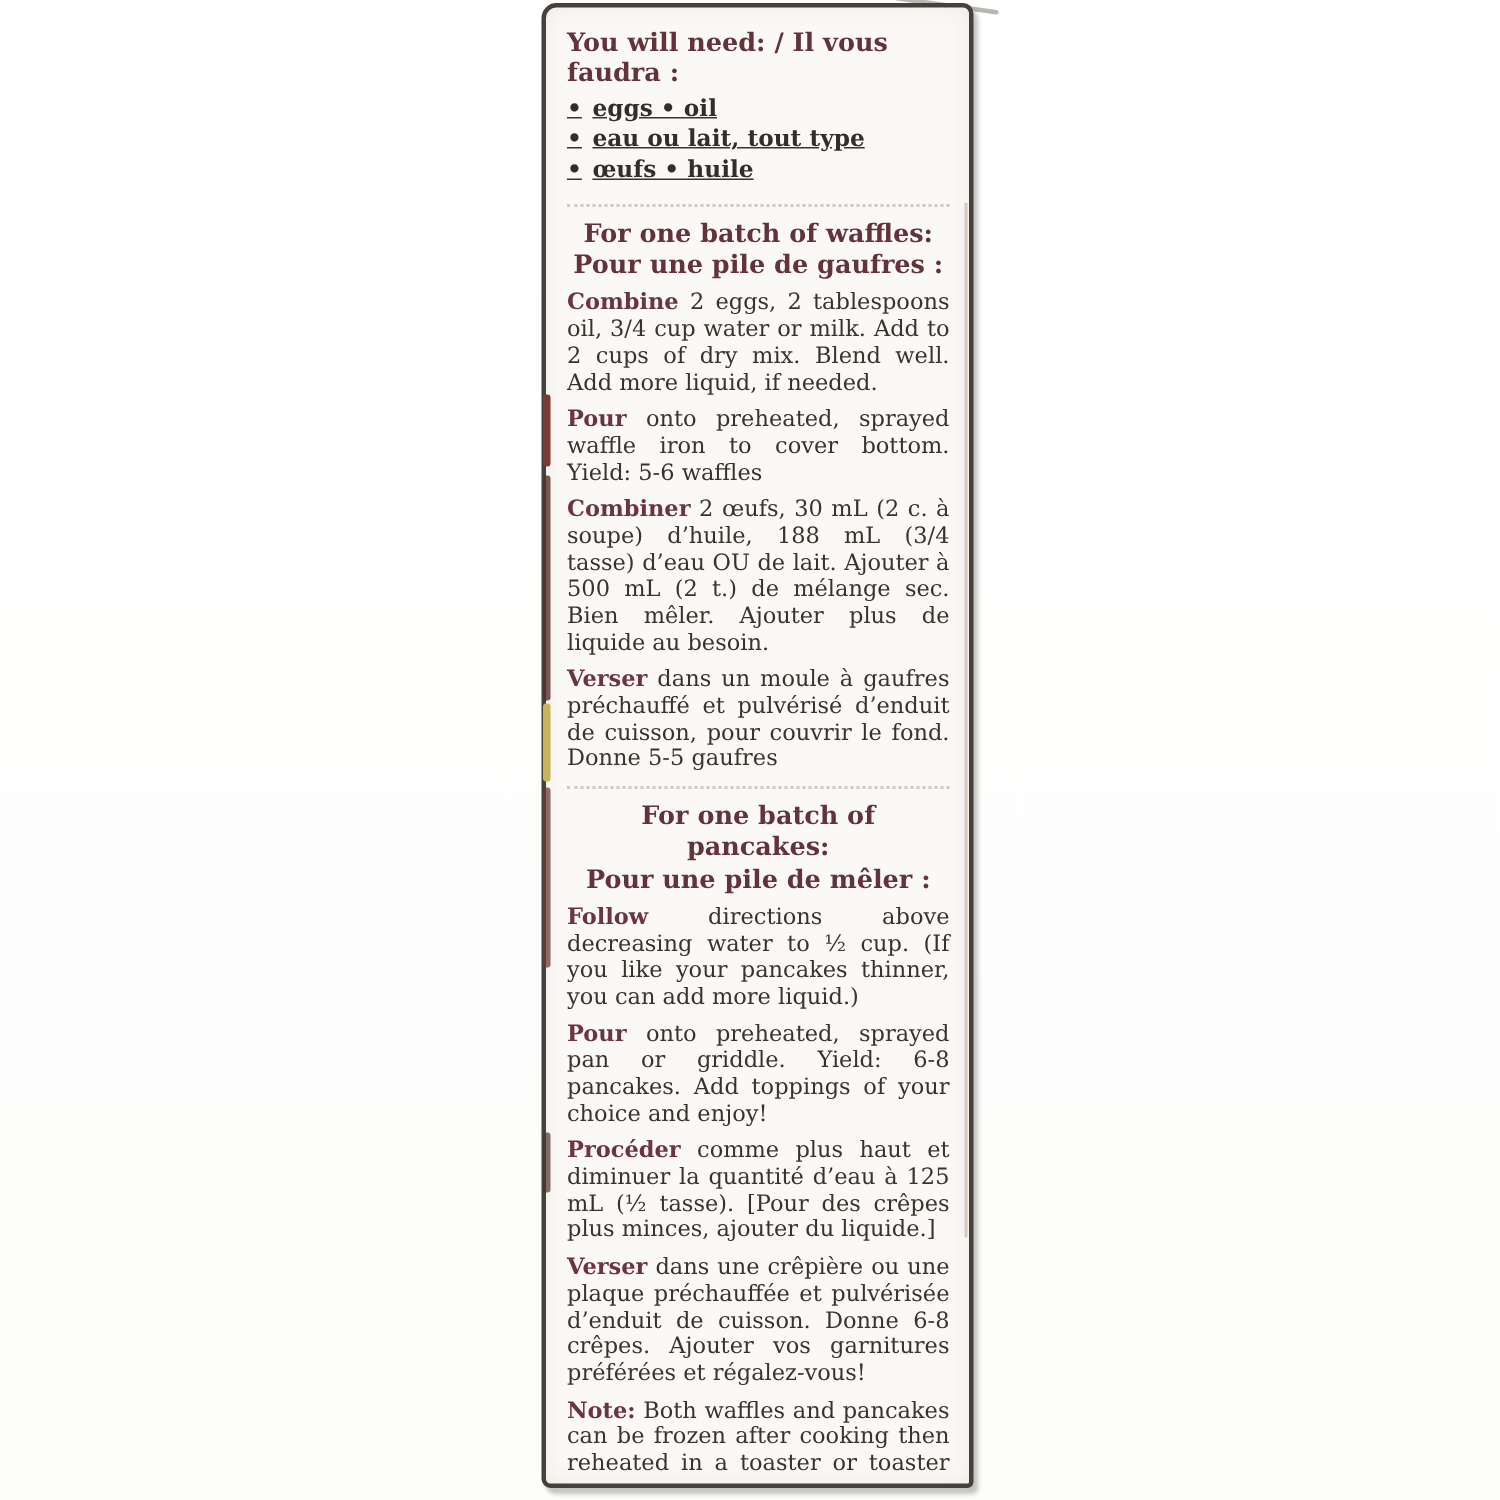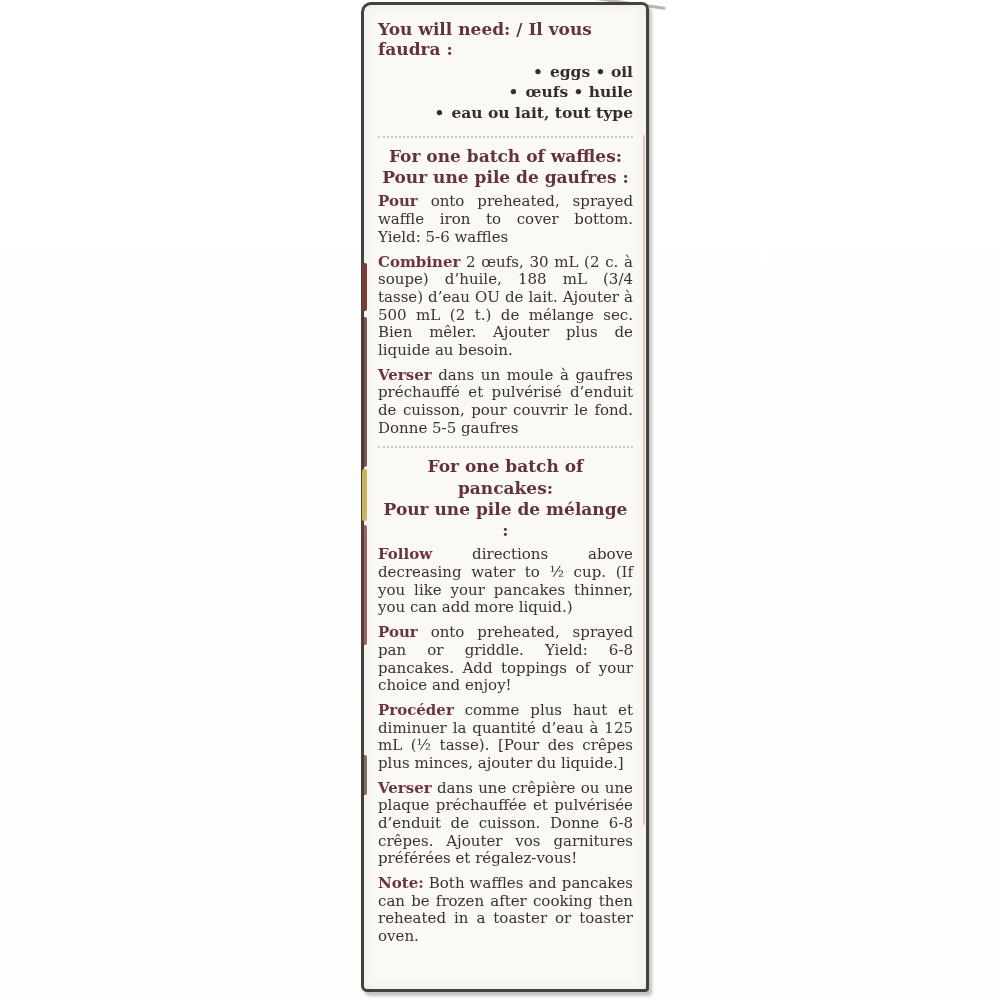--- a/index.html
+++ b/index.html
@@ -59,21 +59,22 @@
   .need-header {
     font-weight: bold;
     color: #63333c;
     font-size: 17px;
     margin-bottom: 4px;
     text-align: left;
   }
   ul.need-list {
     list-style: none;
     margin: 0 0 14px 0; padding: 0;
-    text-align: right;
+    text-align: left;
+    text-decoration: underline;
   }
   ul.need-list li {
     font-weight: bold;
     color: #342d29;
     font-size: 15.5px;
     margin: 2px 0;
   }
   ul.need-list .b { margin-right: 7px; }
   .dotted-sep {
     border-top: 2px dotted #cfc9c1;
@@ -110,37 +111,38 @@
     <div class="strip s4"></div>
     <div class="strip s5"></div>
     <div class="right-fold-shade"></div>
 
     <div class="content">
 
       <div class="need-header">You will need: / Il vous faudra :</div>
 
       <ul class="need-list">
         <li><span class="b">•</span><span>eggs • oil</span></li>
+        <li><span class="b">•</span><span>eau ou lait, tout type</span></li>
         <li><span class="b">•</span><span>œufs • huile</span></li>
-        <li><span class="b">•</span><span>eau ou lait, tout type</span></li>
       </ul>
 
       <div class="dotted-sep"></div>
 
       <div class="h-en">For one batch of waffles:</div>
       <div class="h-fr">Pour une pile de gaufres :</div>
 
+      <p class="para"><span class="lead">Combine</span> <span>2 eggs, 2 tablespoons oil, 3/4 cup water or milk. Add to 2 cups of dry mix. Blend well. Add more liquid, if needed.</span></p>
       <p class="para"><span class="lead">Pour</span> <span>onto preheated, sprayed waffle iron to cover bottom. Yield: 5-6 waffles</span></p>
       <p class="para"><span class="lead">Combiner</span> <span>2 œufs, 30 mL (2 c. à soupe) d’huile, 188 mL (3/4 tasse) d’eau OU de lait. Ajouter à 500 mL (2 t.) de mélange sec. Bien mêler. Ajouter plus de liquide au besoin.</span></p>
       <p class="para"><span class="lead">Verser</span> <span>dans un moule à gaufres préchauffé et pulvérisé d’enduit de cuisson, pour couvrir le fond. Donne 5-5 gaufres</span></p>
 
       <div class="dotted-sep"></div>
 
       <div class="h-en">For one batch of pancakes:</div>
-      <div class="h-fr">Pour une pile de mélange :</div>
+      <div class="h-fr">Pour une pile de mêler :</div>
 
       <p class="para"><span class="lead">Follow</span> <span>directions above decreasing water to ½ cup. (If you like your pancakes thinner, you can add more liquid.)</span></p>
       <p class="para"><span class="lead">Pour</span> <span>onto preheated, sprayed pan or griddle. Yield: 6-8 pancakes. Add toppings of your choice and enjoy!</span></p>
       <p class="para"><span class="lead">Procéder</span> <span>comme plus haut et diminuer la quantité d’eau à 125 mL (½ tasse). [Pour des crêpes plus minces, ajouter du liquide.]</span></p>
       <p class="para"><span class="lead">Verser</span> <span>dans une crêpière ou une plaque préchauffée et pulvérisée d’enduit de cuisson. Donne 6-8 crêpes. Ajouter vos garnitures préférées et régalez-vous!</span></p>
       <p class="para"><span class="lead">Note:</span> <span>Both waffles and pancakes can be frozen after cooking then reheated in a toaster or toaster oven.</span></p>
 
     </div>
   </div>
 </div>

